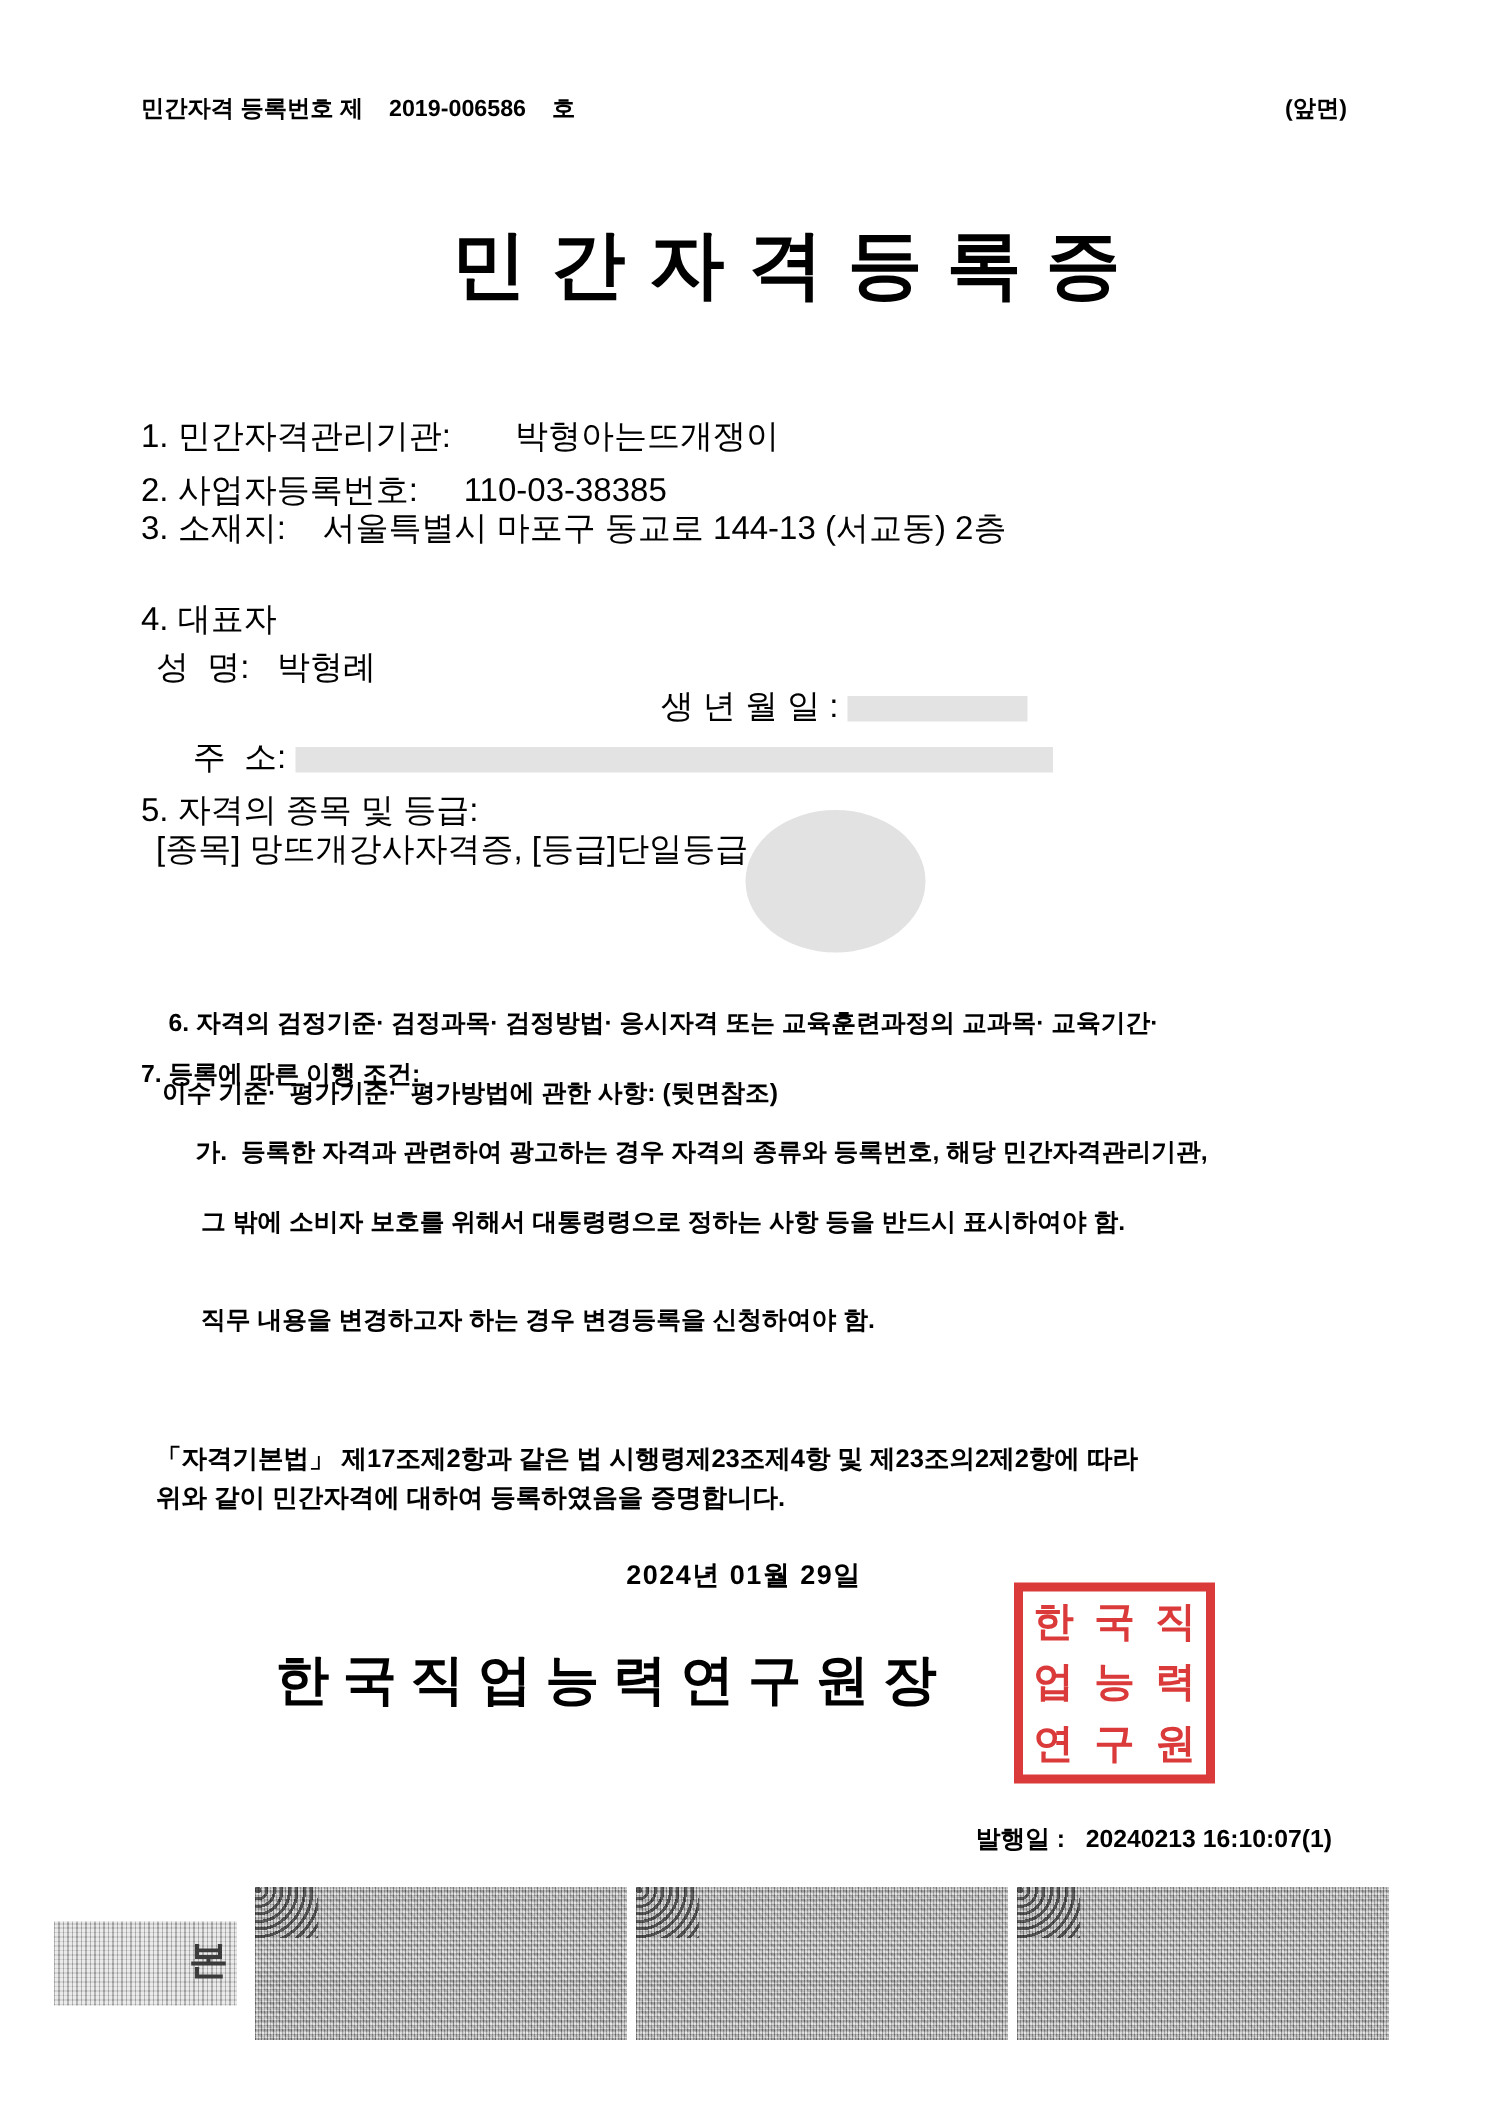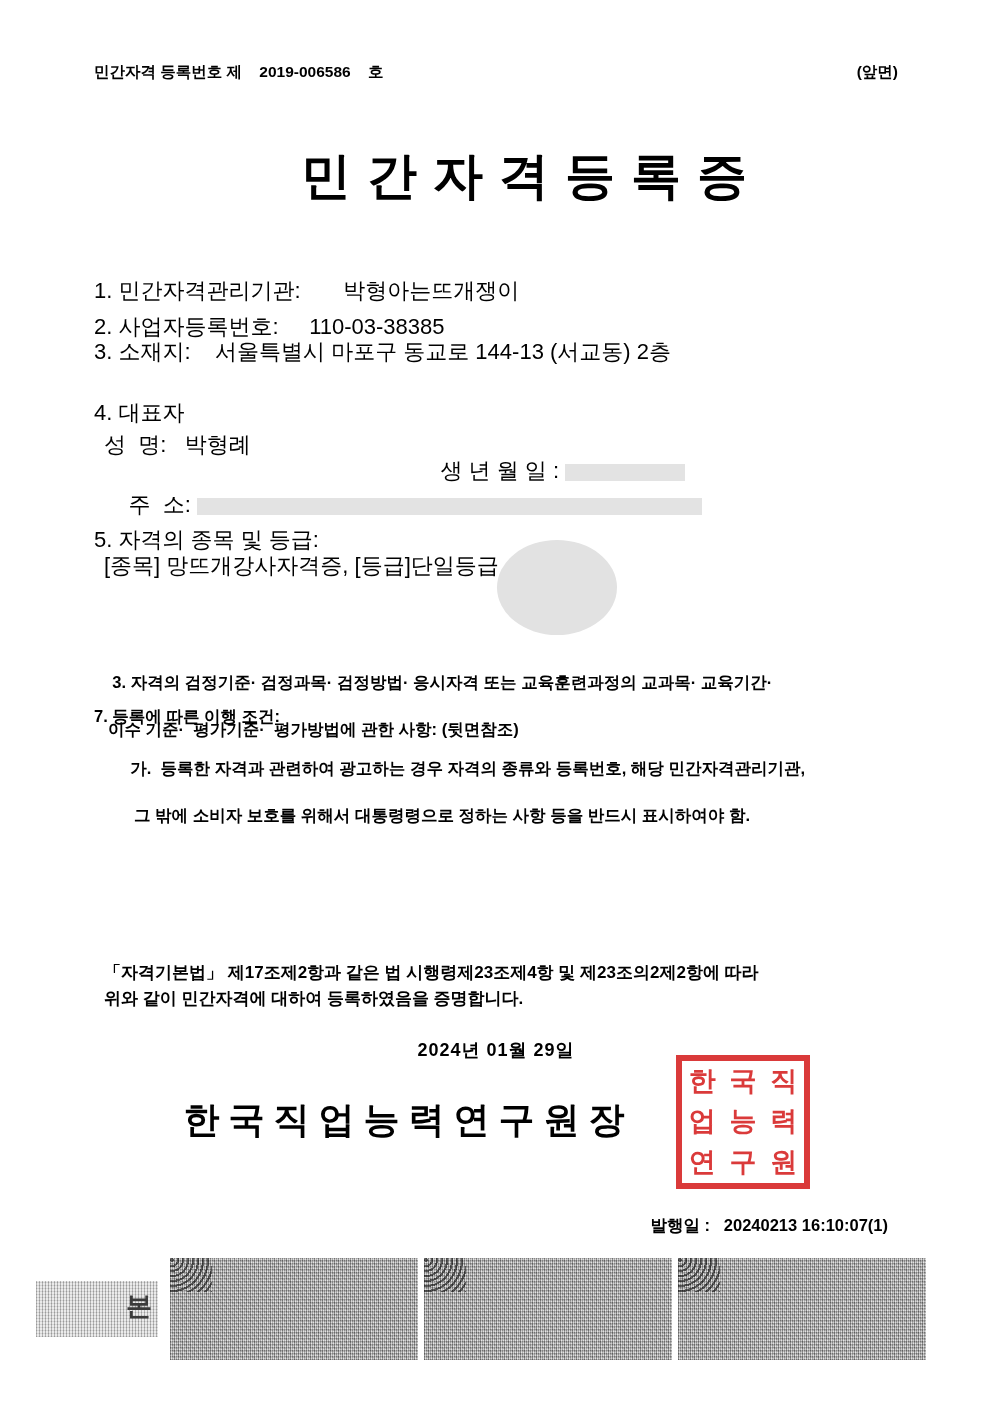--- a/index.html
+++ b/index.html
@@ -281,30 +281,31 @@
     <span>생 년 월 일 :</span><span class="redact redact-birth"></span>
   </div>
   <div class="field f-addr">
     <span>주  소:</span><span class="redact redact-addr"></span>
   </div>
 
   <div class="field f5">5. 자격의 종목 및 등급:</div>
   <div class="field f5b">[종목] 망뜨개강사자격증, [등급]단일등급</div>
 
   <div class="clause c6">
-    <span>3. 자격의 검정기준· 검정과목· 검정방법· 응시자격 또는 교육훈련과정의 교과목· 교육기간·</span>
+    <span>6. 자격의 검정기준· 검정과목· 검정방법· 응시자격 또는 교육훈련과정의 교과목· 교육기간·</span>
     <span class="l2">이수 기준·  평가기준·  평가방법에 관한 사항: (뒷면참조)</span>
   </div>
 
   <div class="clause c7head">7. 등록에 따른 이행 조건:</div>
   <div class="clause c7a">
     <span>가.  등록한 자격과 관련하여 광고하는 경우 자격의 종류와 등록번호, 해당 민간자격관리기관,</span>
     <span class="cont">그 밖에 소비자 보호를 위해서 대통령령으로 정하는 사항 등을 반드시 표시하여야 함.</span>
   </div>
   <div class="clause c7c">
+    <span class="cont">직무 내용을 변경하고자 하는 경우 변경등록을 신청하여야 함.</span>
   </div>
 
   <div class="statute">
     <div>「자격기본법」 제17조제2항과 같은 법 시행령제23조제4항 및 제23조의2제2항에 따라</div>
     <div>위와 같이 민간자격에 대하여 등록하였음을 증명합니다.</div>
   </div>
 
   <div class="issue-date">2024년 01월 29일</div>
 
   <div class="issuer">한국직업능력연구원장</div>

